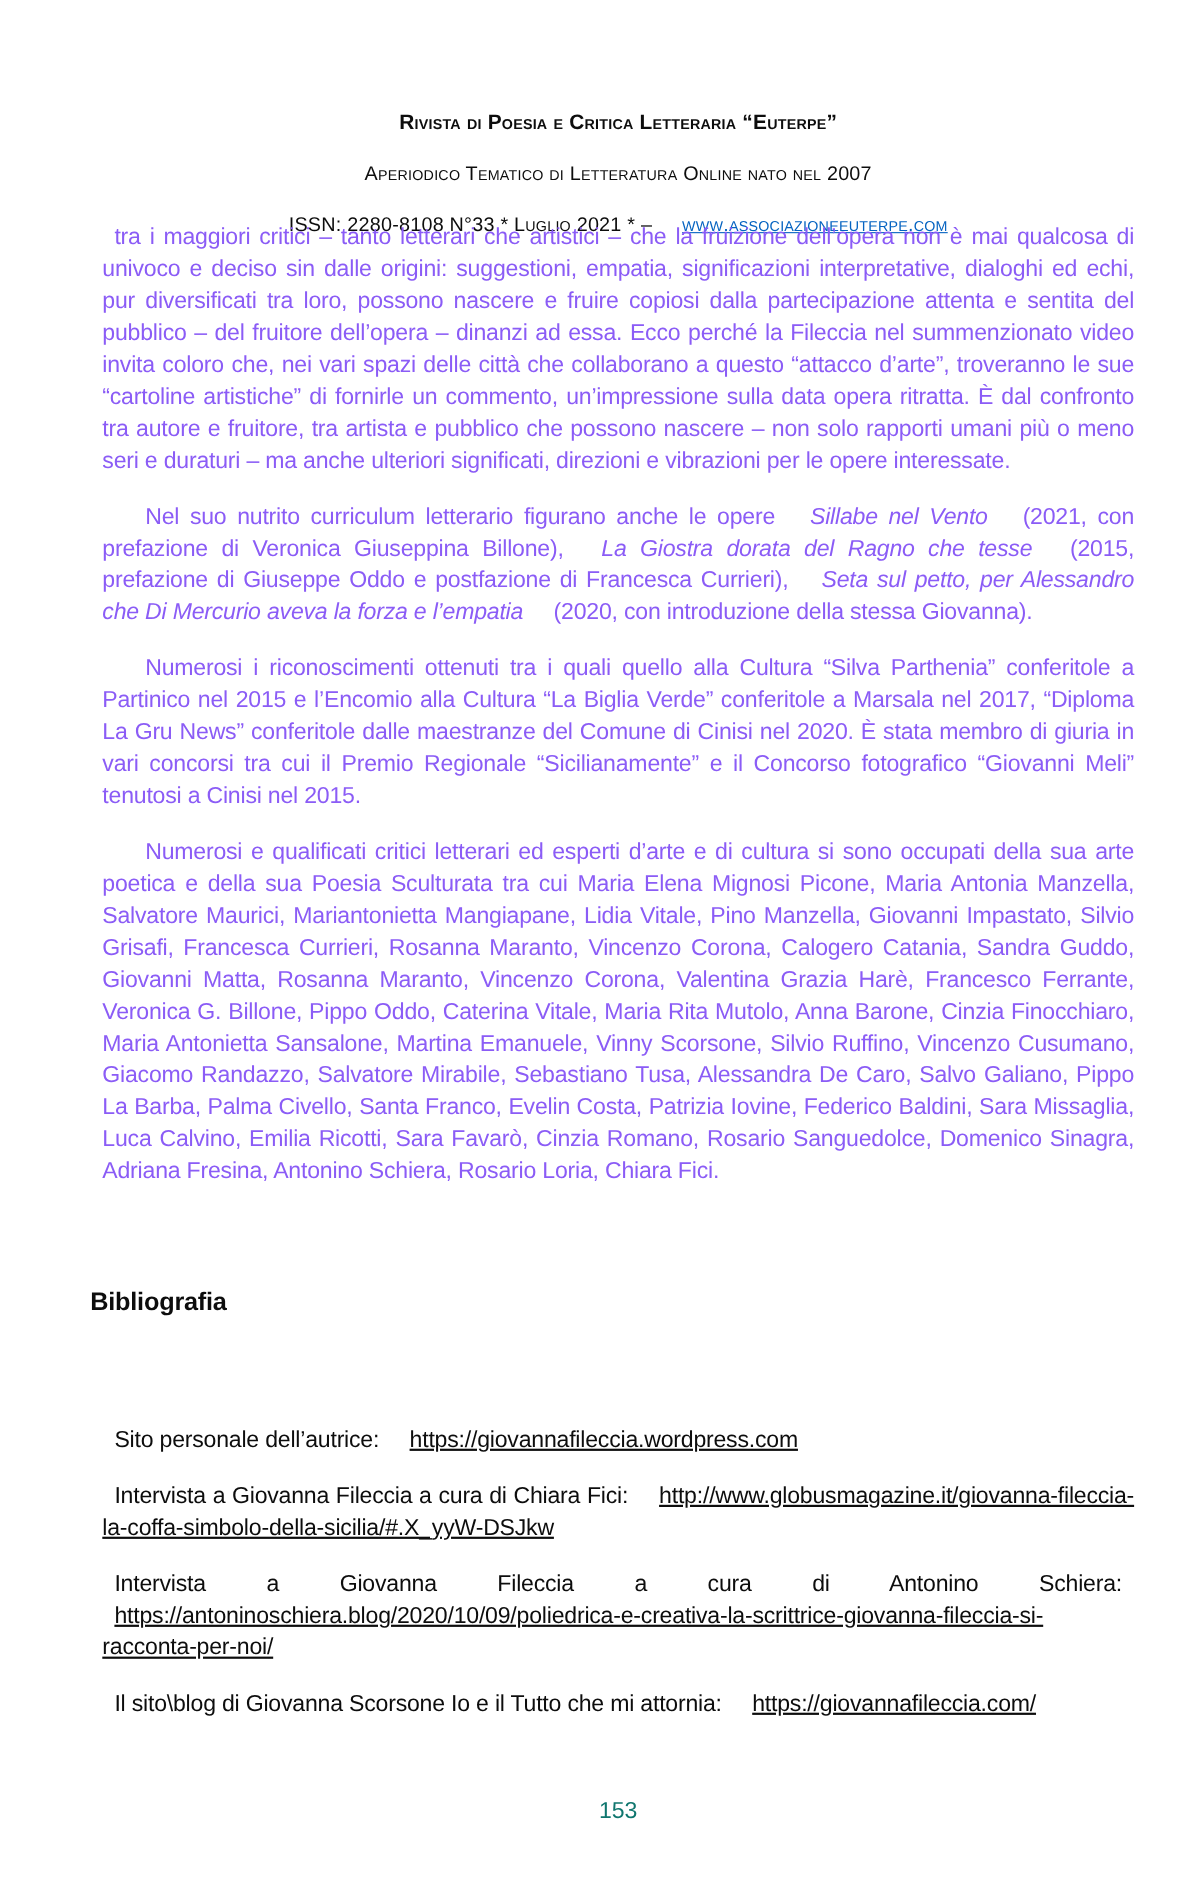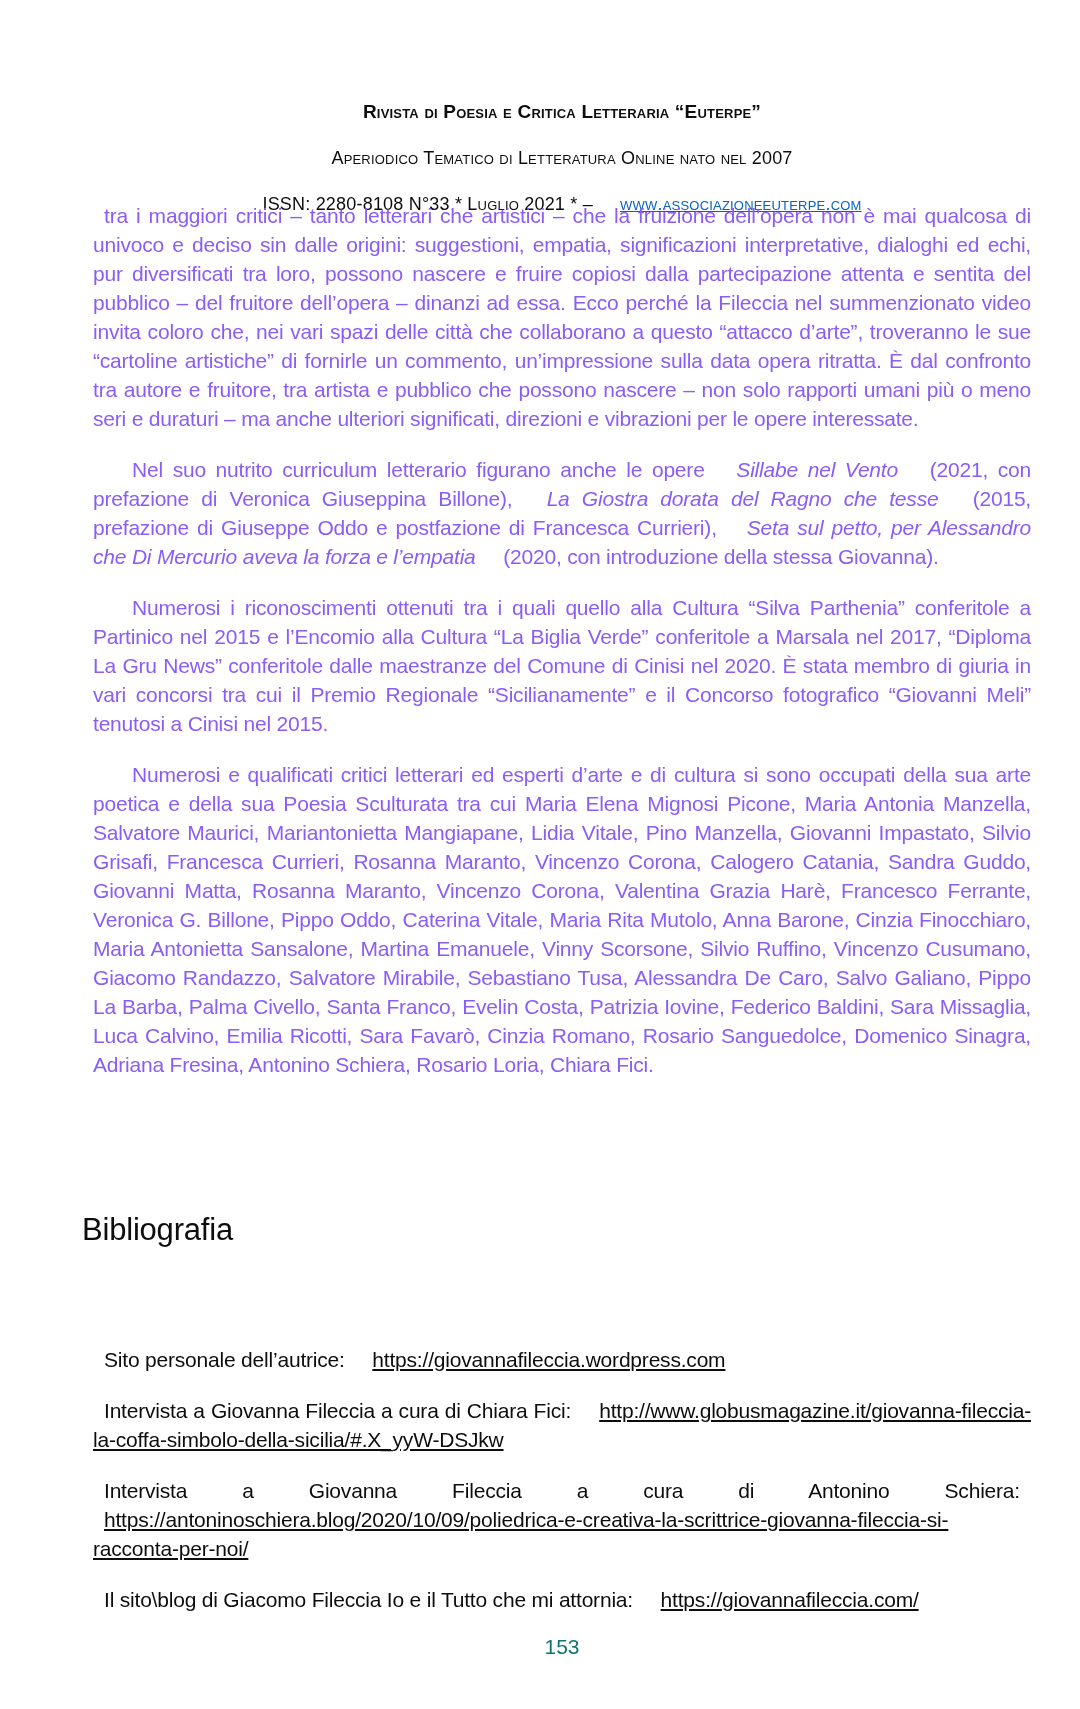--- a/index.html
+++ b/index.html
@@ -42,23 +42,23 @@
     line-height:29px;
     letter-spacing:-0.2px;
     text-align:justify;
     text-align-last:left;
     color:#8b5cf6;
   }
   .para.indent { text-indent:28px; }
   .para i { font-style:italic;margin-top:12px; }
   
   .bib-heading {
-    margin-top:100px;
-    font-size:31px;
-    font-weight:400;
+    margin-top:58px;
+    font-size:23px;
+    font-weight:700;
     letter-spacing:-0.2px;
   }
   .bib-list { margin-top:64px; }
   .bib-item {
     font-size:21px;
     line-height:29px;
     letter-spacing:-0.2px;
     text-align:justify;
     text-align-last:left;
   }
@@ -109,21 +109,21 @@
         <p class="para indent"><span>Numerosi i riconoscimenti ottenuti tra i quali quello alla Cultura “Silva Parthenia” conferitole a Partinico nel 2015 e l’Encomio alla Cultura “La Biglia Verde” conferitole a Marsala nel 2017, “Diploma La Gru News” conferitole dalle maestranze del Comune di Cinisi nel 2020. È stata membro di giuria in vari concorsi tra cui il Premio Regionale “Sicilianamente” e il Concorso fotografico “Giovanni Meli” tenutosi a Cinisi nel 2015.</span></p>
         <p class="para indent"><span>Numerosi e qualificati critici letterari ed esperti d’arte e di cultura si sono occupati della sua arte poetica e della sua Poesia Sculturata tra cui Maria Elena Mignosi Picone, Maria Antonia Manzella, Salvatore Maurici, Mariantonietta Mangiapane, Lidia Vitale, Pino Manzella, Giovanni Impastato, Silvio Grisafi, Francesca Currieri, Rosanna Maranto, Vincenzo Corona, Calogero Catania, Sandra Guddo, Giovanni Matta, Rosanna Maranto, Vincenzo Corona, Valentina Grazia Harè, Francesco Ferrante, Veronica G. Billone, Pippo Oddo, Caterina Vitale, Maria Rita Mutolo, Anna Barone, Cinzia Finocchiaro, Maria Antonietta Sansalone, Martina Emanuele, Vinny Scorsone, Silvio Ruffino, Vincenzo Cusumano, Giacomo Randazzo, Salvatore Mirabile, Sebastiano Tusa, Alessandra De Caro, Salvo Galiano, Pippo La Barba, Palma Civello, Santa Franco, Evelin Costa, Patrizia Iovine, Federico Baldini, Sara Missaglia, Luca Calvino, Emilia Ricotti, Sara Favarò, Cinzia Romano, Rosario Sanguedolce, Domenico Sinagra, Adriana Fresina, Antonino Schiera, Rosario Loria, Chiara Fici.</span></p>
       </div>
 
     <div class="bib-heading">Bibliografia</div>
 
     <div class="bib-list">
         <p class="bib-item"><span>Sito personale dell’autrice: </span><a>https://giovannafileccia.wordpress.com</a></p>
         <p class="bib-item"><span>Intervista a Giovanna Fileccia a cura di Chiara Fici: </span><a>http://www.globusmagazine.it/giovanna-fileccia-la-coffa-simbolo-della-sicilia/#.X_yyW-DSJkw</a></p>
         <p class="bib-item"><span>Intervista a Giovanna Fileccia a cura di Antonino Schiera: </span><a>https://antoninoschiera.blog/2020/10/09/poliedrica-e-creativa-la-scrittrice-giovanna-fileccia-si-racconta-per-noi/</a></p>
-        <p class="bib-item"><span>Il sito\blog di Giacomo Fileccia Io e il Tutto che mi attornia: </span><a>https://giovannafileccia.com/</a></p>
+        <p class="bib-item"><span>Il sito\blog di Giovanna Scorsone Io e il Tutto che mi attornia: </span><a>https://giovannafileccia.com/</a></p>
       </div>
   </div>
 
   <div class="page-number">153</div>
 
   <div class="bottom-bar1"></div>
   <div class="bottom-bar2"></div>
 
 </div>
 

